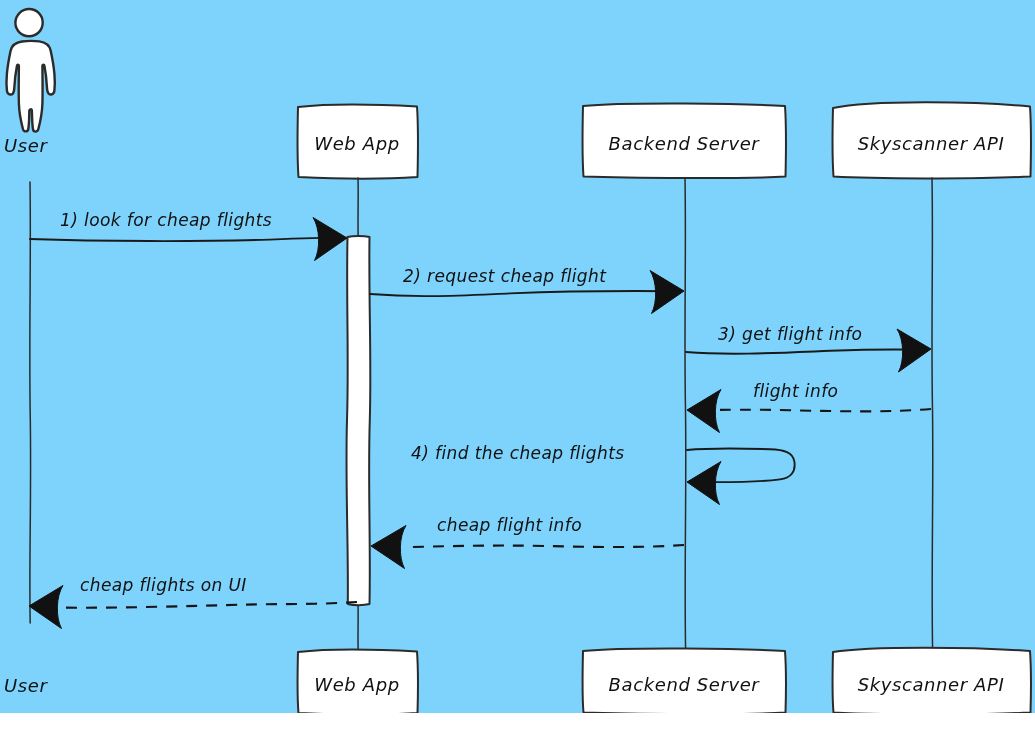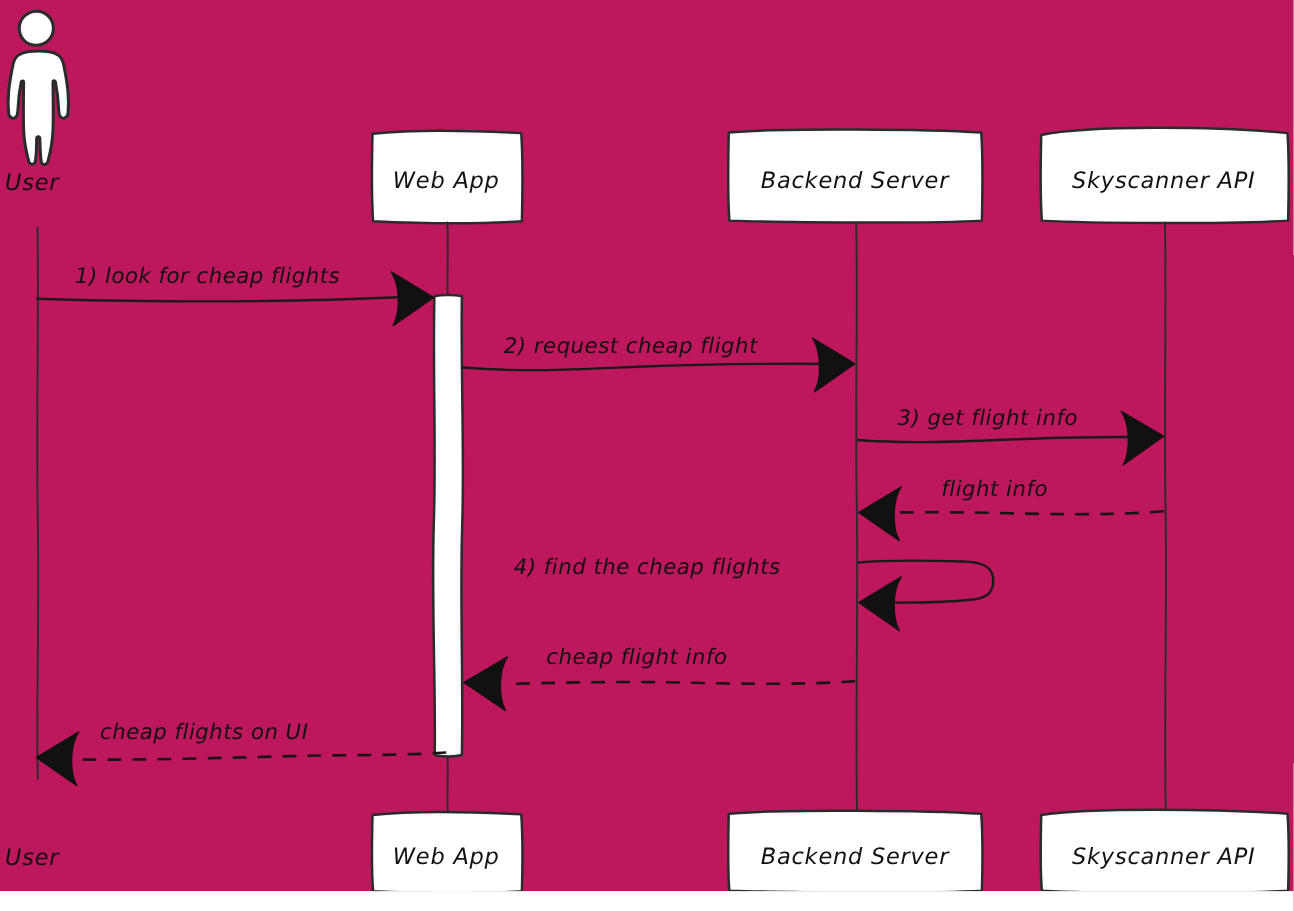--- a/index.html
+++ b/index.html
@@ -4,21 +4,21 @@
 <style>
   html, body {
     margin: 0;
     padding: 0;
     background: #ffffff;
   }
   #diagram-root {
     position: relative;
     width: 1035px;
     height: 713px;
-    background: #be185d;
+    background: #7dd3fc;
     overflow: hidden;
     font-family: "DejaVu Sans", sans-serif;
   }
   svg.canvas {
     position: absolute;
     top: 0;
     left: 0;
     width: 1035px;
     height: 729px;
   }

